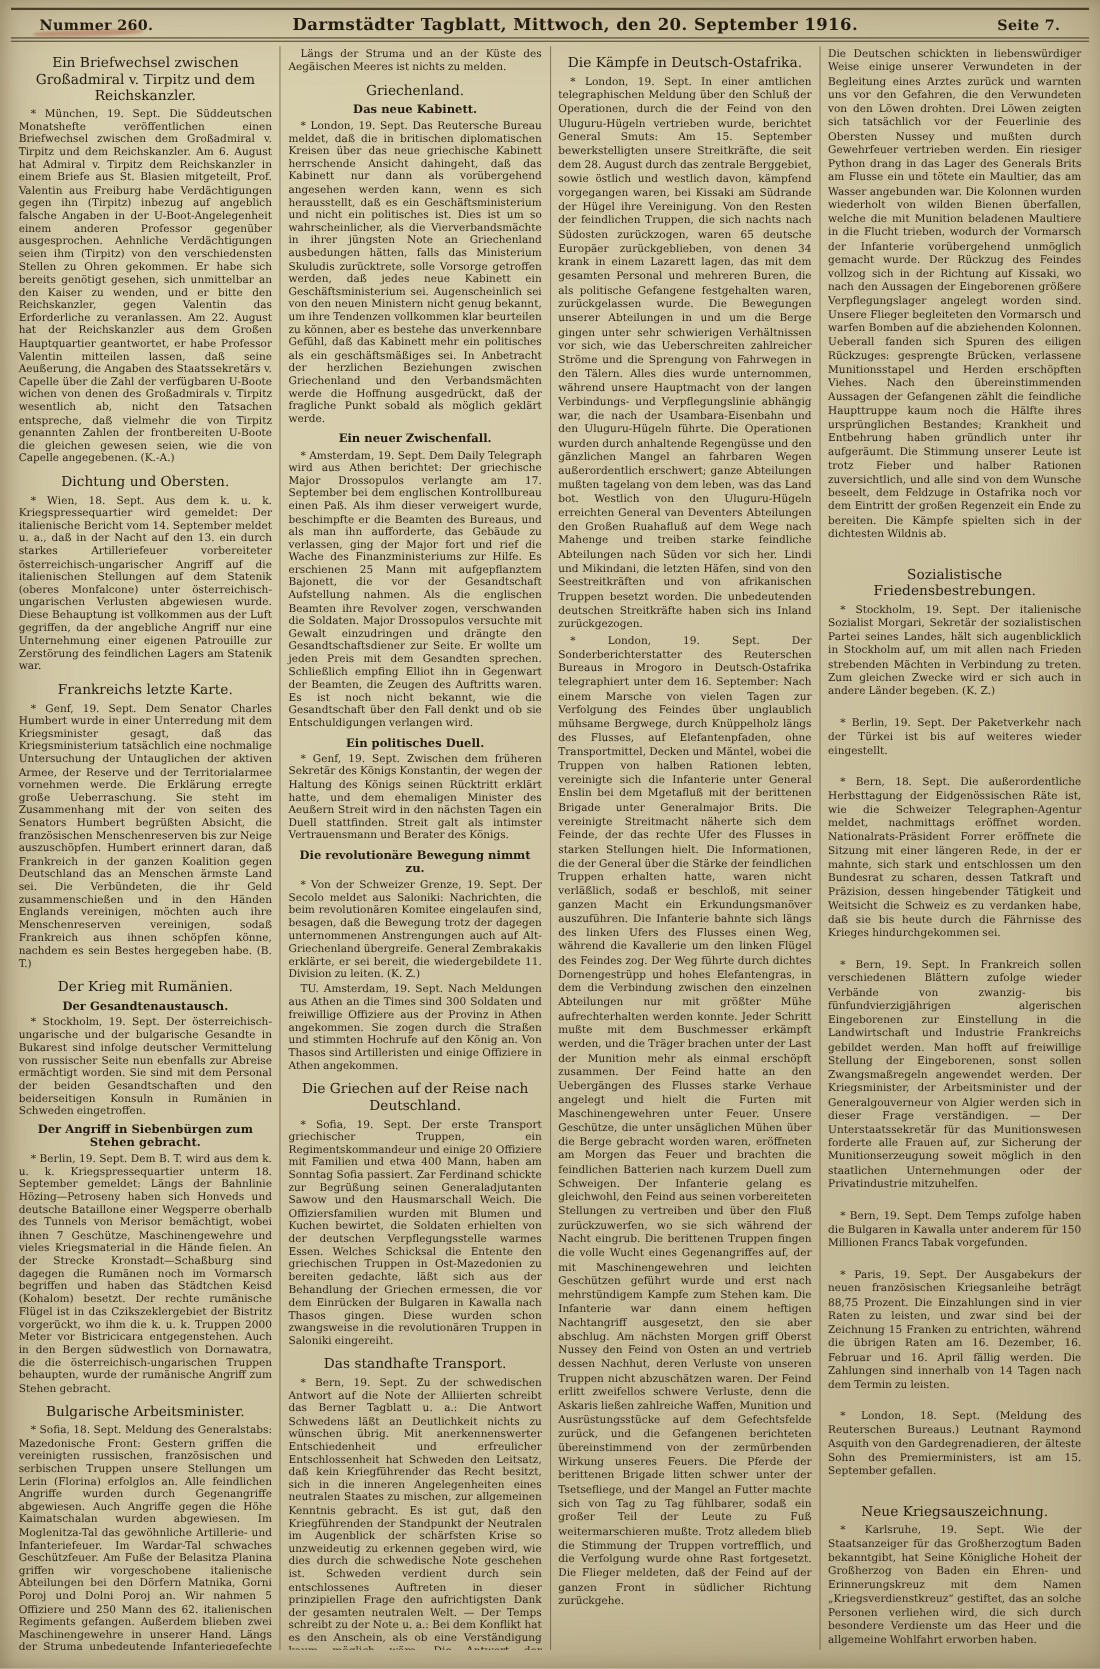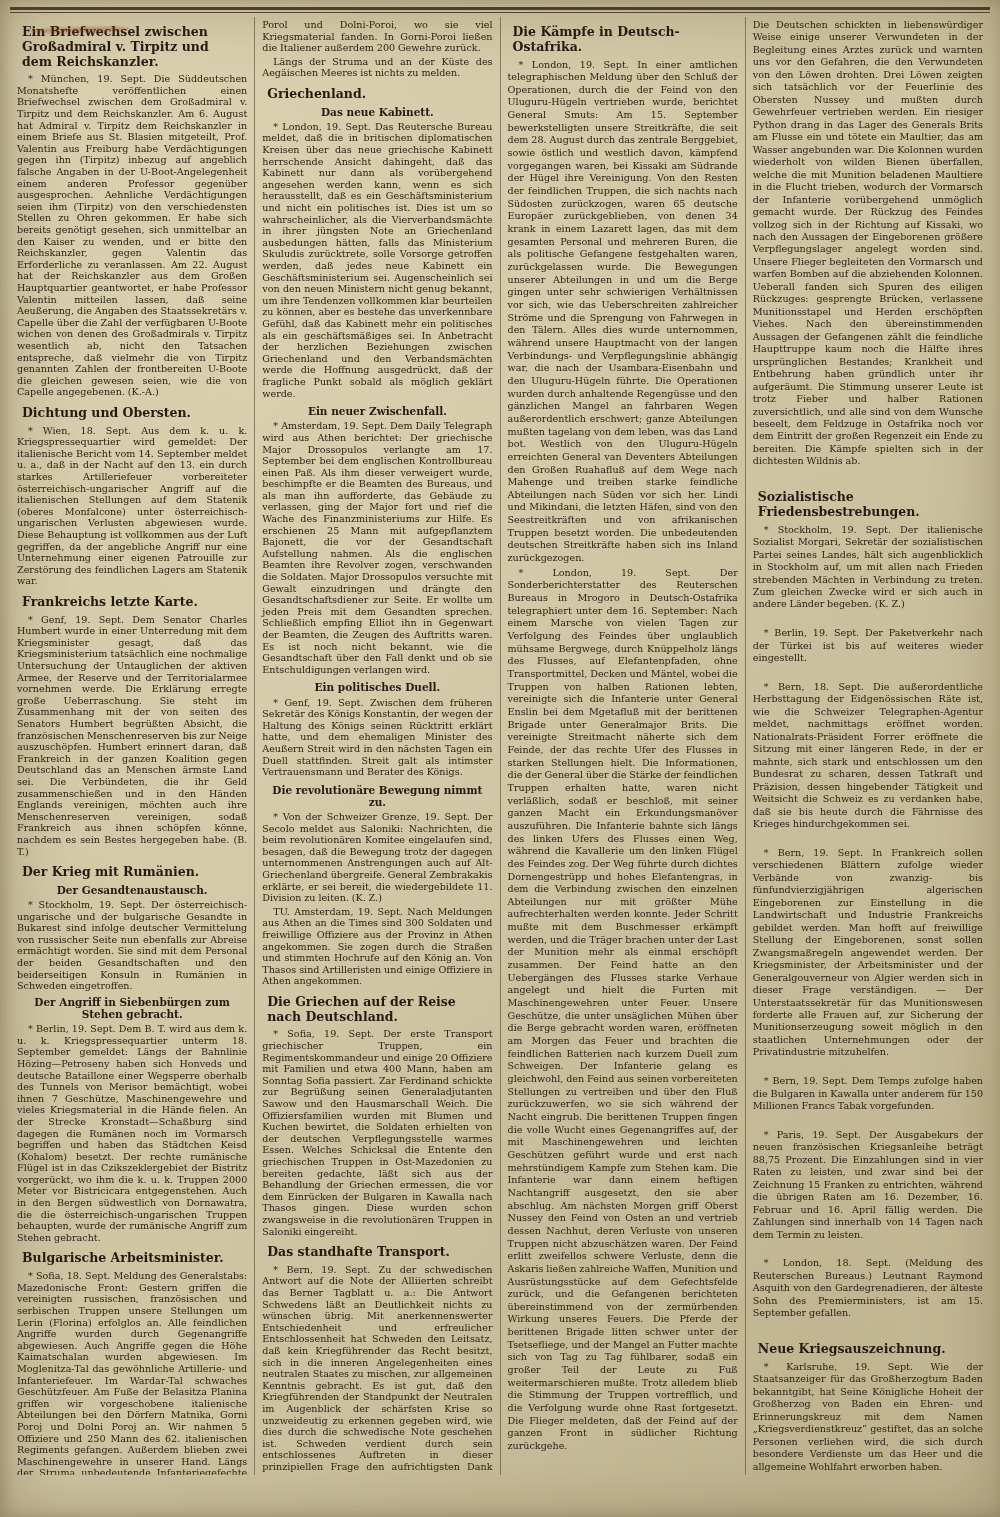--- a/index.html
+++ b/index.html
@@ -31,38 +31,43 @@
     transform:rotate(-1.6deg); filter:blur(1px);
   }
   .columns { display:flex; height:1458px; margin-top:4px; }
   .column {
     flex:1 1 0; min-width:0; padding:2px 7px 0;
     display:flex; flex-direction:column; justify-content:space-between;
     overflow:hidden;
   }
   .column + .column { border-left:1px solid rgba(72,58,32,.55); }
   .article { flex:0 0 auto; }
-  .blk-h1 { font-size:12.5px; font-weight:bold; text-align:left; line-height:1.18; margin:6px 5px 4px; color:#241c10; }
+  .blk-h1 { font-size:12.5px; font-weight:normal; text-align:center; line-height:1.18; margin:6px 5px 4px; color:#241c10; }
   .blk-h2 { font-size:10.5px; font-weight:bold; text-align:center; line-height:1.16; margin:4px 3px 3px; color:#241c10; }
   p { margin:0 0 2px; }
   .blk-p, .blk-pc, .blk-sig {
     font-size:9.6px; line-height:1.21; text-align:justify;
     hyphens:auto; -webkit-hyphens:auto; word-spacing:-0.2px;
   }
   .blk-p { text-indent:11px; }
   .blk-pc { text-indent:0; }
   .col-2 .blk-p, .col-2 .blk-pc { line-height:1.32; }
   .col-3 .blk-p, .col-3 .blk-pc { line-height:1.30; }
 </style>
 </head>
 <body>
 
 <div class="page">
   <div class="rule-top"></div>
   <div class="crayon-mark"></div>
+  <div class="masthead">
+    <span class="issue">Nummer 260.</span>
+    <span class="title">Darmstädter Tagblatt, Mittwoch, den 20. September 1916.</span>
+    <span class="pagenum">Seite 7.</span>
+  </div>
   <div class="rule-double"></div>
   <div class="columns">
       <div class="column col-0">
         <div class="article">
           <div class="blk-h1">Ein Briefwechsel zwischen Großadmiral v. Tirpitz und dem Reichskanzler.</div>
           <p class="blk-p">* München, 19. Sept. Die Süddeutschen Monatshefte veröffentlichen einen Briefwechsel zwischen dem Großadmiral v. Tirpitz und dem Reichskanzler. Am 6. August hat Admiral v. Tirpitz dem Reichskanzler in einem Briefe aus St. Blasien mitgeteilt, Prof. Valentin aus Freiburg habe Verdächtigungen gegen ihn (Tirpitz) inbezug auf angeblich falsche Angaben in der U-Boot-Angelegenheit einem anderen Professor gegenüber ausgesprochen. Aehnliche Verdächtigungen seien ihm (Tirpitz) von den verschiedensten Stellen zu Ohren gekommen. Er habe sich bereits genötigt gesehen, sich unmittelbar an den Kaiser zu wenden, und er bitte den Reichskanzler, gegen Valentin das Erforderliche zu veranlassen. Am 22. August hat der Reichskanzler aus dem Großen Hauptquartier geantwortet, er habe Professor Valentin mitteilen lassen, daß seine Aeußerung, die Angaben des Staatssekretärs v. Capelle über die Zahl der verfügbaren U-Boote wichen von denen des Großadmirals v. Tirpitz wesentlich ab, nicht den Tatsachen entspreche, daß vielmehr die von Tirpitz genannten Zahlen der frontbereiten U-Boote die gleichen gewesen seien, wie die von Capelle angegebenen. (K.-A.)</p>
         </div>
         <div class="article">
           <div class="blk-h1">Dichtung und Obersten.</div>
           <p class="blk-p">* Wien, 18. Sept. Aus dem k. u. k. Kriegspressequartier wird gemeldet: Der italienische Bericht vom 14. September meldet u. a., daß in der Nacht auf den 13. ein durch starkes Artilleriefeuer vorbereiteter österreichisch-ungarischer Angriff auf die italienischen Stellungen auf dem Statenik (oberes Monfalcone) unter österreichisch-ungarischen Verlusten abgewiesen wurde. Diese Behauptung ist vollkommen aus der Luft gegriffen, da der angebliche Angriff nur eine Unternehmung einer eigenen Patrouille zur Zerstörung des feindlichen Lagers am Statenik war.</p>
@@ -78,21 +83,20 @@
           <div class="blk-h2">Der Angriff in Siebenbürgen zum Stehen gebracht.</div>
           <p class="blk-p">* Berlin, 19. Sept. Dem B. T. wird aus dem k. u. k. Kriegspressequartier unterm 18. September gemeldet: Längs der Bahnlinie Hözing—Petroseny haben sich Honveds und deutsche Bataillone einer Wegsperre oberhalb des Tunnels von Merisor bemächtigt, wobei ihnen 7 Geschütze, Maschinengewehre und vieles Kriegsmaterial in die Hände fielen. An der Strecke Kronstadt—Schaßburg sind dagegen die Rumänen noch im Vormarsch begriffen und haben das Städtchen Keisd (Kohalom) besetzt. Der rechte rumänische Flügel ist in das Czikszeklergebiet der Bistritz vorgerückt, wo ihm die k. u. k. Truppen 2000 Meter vor Bistricicara entgegenstehen. Auch in den Bergen südwestlich von Dornawatra, die die österreichisch-ungarischen Truppen behaupten, wurde der rumänische Angriff zum Stehen gebracht.</p>
         </div>
         <div class="article">
           <div class="blk-h1">Bulgarische Arbeitsminister.</div>
           <p class="blk-p">* Sofia, 18. Sept. Meldung des Generalstabs: Mazedonische Front: Gestern griffen die vereinigten russischen, französischen und serbischen Truppen unsere Stellungen um Lerin (Florina) erfolglos an. Alle feindlichen Angriffe wurden durch Gegenangriffe abgewiesen. Auch Angriffe gegen die Höhe Kaimatschalan wurden abgewiesen. Im Moglenitza-Tal das gewöhnliche Artillerie- und Infanteriefeuer. Im Wardar-Tal schwaches Geschützfeuer. Am Fuße der Belasitza Planina griffen wir vorgeschobene italienische Abteilungen bei den Dörfern Matnika, Gorni Poroj und Dolni Poroj an. Wir nahmen 5 Offiziere und 250 Mann des 62. italienischen Regiments gefangen. Außerdem blieben zwei Maschinengewehre in unserer Hand. Längs der Struma unbedeutende Infanteriegefechte zwischen Vorpostenabteilungen. Die feindliche Flotte beschoß das Dorf Prawischta.</p>
         </div>
       </div>
       <div class="column col-1">
         <div class="article">
-          <p class="blk-pc">Porol und Dolni-Poroi, wo sie viel Kriegsmaterial fanden. In Gorni-Poroi ließen die Italiener außerdem 200 Gewehre zurück.</p>
           <p class="blk-p">Längs der Struma und an der Küste des Aegäischen Meeres ist nichts zu melden.</p>
         </div>
         <div class="article">
           <div class="blk-h1">Griechenland.</div>
           <div class="blk-h2">Das neue Kabinett.</div>
           <p class="blk-p">* London, 19. Sept. Das Reutersche Bureau meldet, daß die in britischen diplomatischen Kreisen über das neue griechische Kabinett herrschende Ansicht dahingeht, daß das Kabinett nur dann als vorübergehend angesehen werden kann, wenn es sich herausstellt, daß es ein Geschäftsministerium und nicht ein politisches ist. Dies ist um so wahrscheinlicher, als die Vierverbandsmächte in ihrer jüngsten Note an Griechenland ausbedungen hätten, falls das Ministerium Skuludis zurücktrete, solle Vorsorge getroffen werden, daß jedes neue Kabinett ein Geschäftsministerium sei. Augenscheinlich sei von den neuen Ministern nicht genug bekannt, um ihre Tendenzen vollkommen klar beurteilen zu können, aber es bestehe das unverkennbare Gefühl, daß das Kabinett mehr ein politisches als ein geschäftsmäßiges sei. In Anbetracht der herzlichen Beziehungen zwischen Griechenland und den Verbandsmächten werde die Hoffnung ausgedrückt, daß der fragliche Punkt sobald als möglich geklärt werde.</p>
         </div>
         <div class="article">
           <div class="blk-h2">Ein neuer Zwischenfall.</div>
           <p class="blk-p">* Amsterdam, 19. Sept. Dem Daily Telegraph wird aus Athen berichtet: Der griechische Major Drossopulos verlangte am 17. September bei dem englischen Kontrollbureau einen Paß. Als ihm dieser verweigert wurde, beschimpfte er die Beamten des Bureaus, und als man ihn aufforderte, das Gebäude zu verlassen, ging der Major fort und rief die Wache des Finanzministeriums zur Hilfe. Es erschienen 25 Mann mit aufgepflanztem Bajonett, die vor der Gesandtschaft Aufstellung nahmen. Als die englischen Beamten ihre Revolver zogen, verschwanden die Soldaten. Major Drossopulos versuchte mit Gewalt einzudringen und drängte den Gesandtschaftsdiener zur Seite. Er wollte um jeden Preis mit dem Gesandten sprechen. Schließlich empfing Elliot ihn in Gegenwart der Beamten, die Zeugen des Auftritts waren. Es ist noch nicht bekannt, wie die Gesandtschaft über den Fall denkt und ob sie Entschuldigungen verlangen wird.</p>

